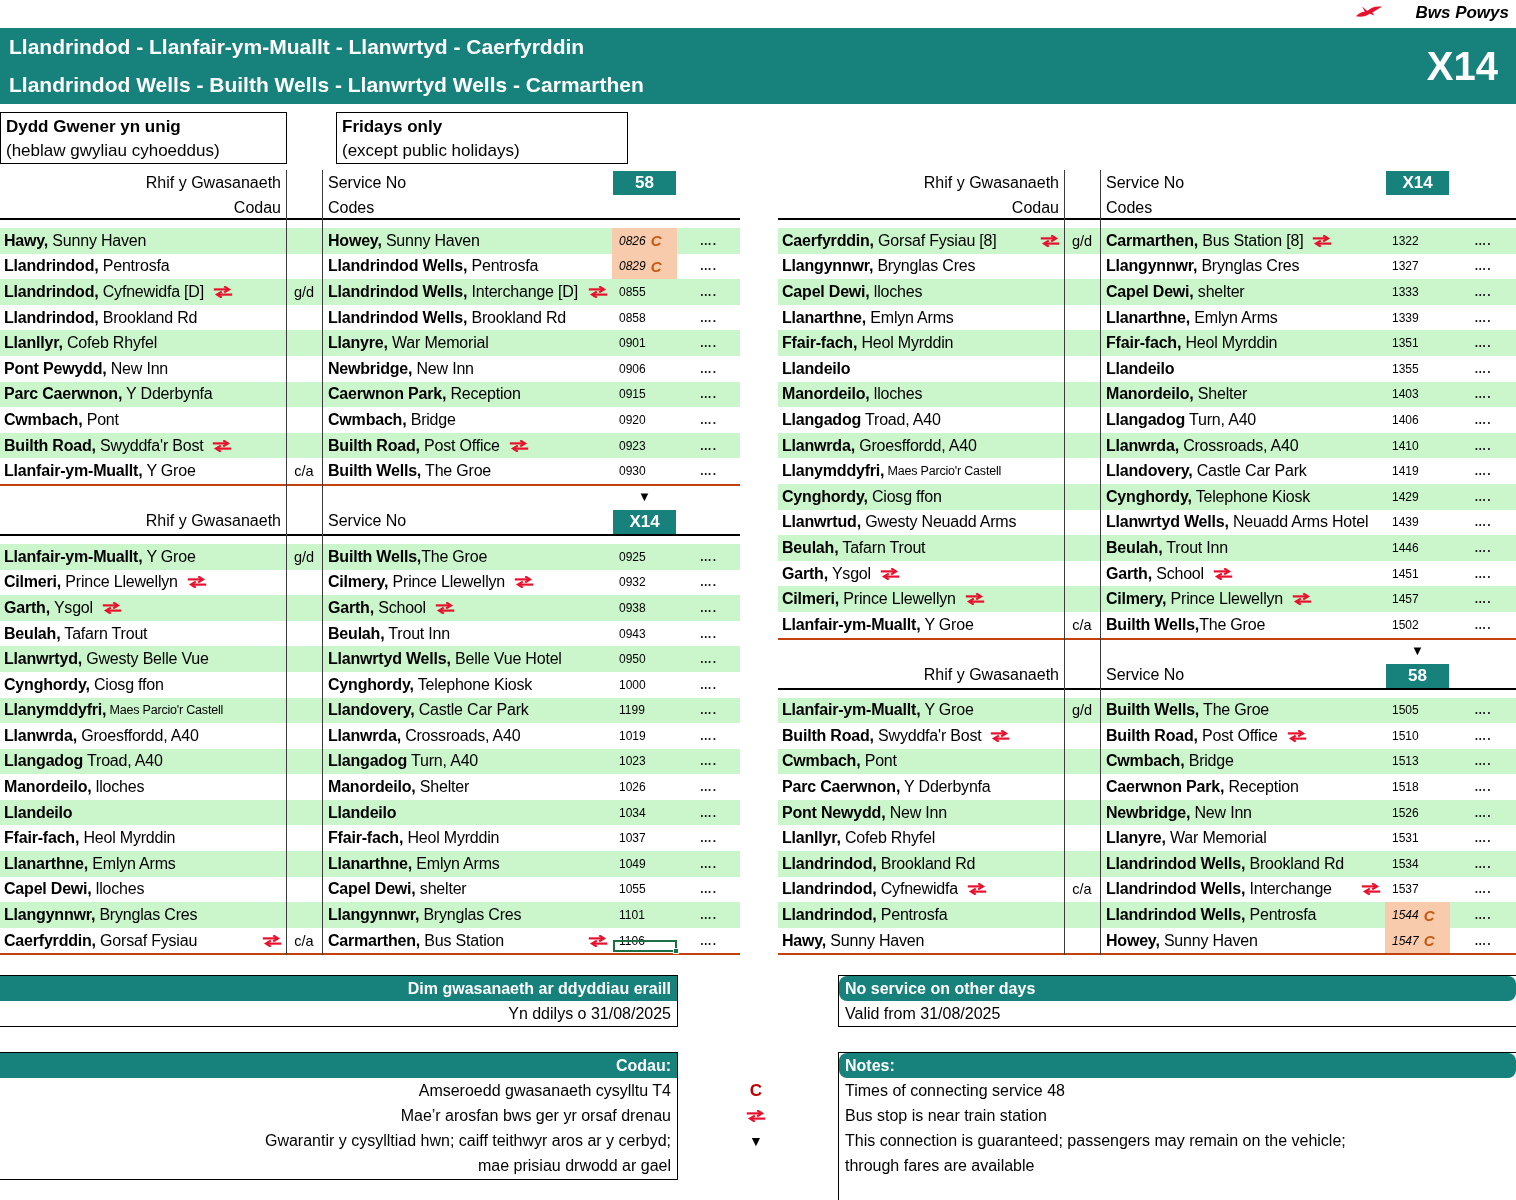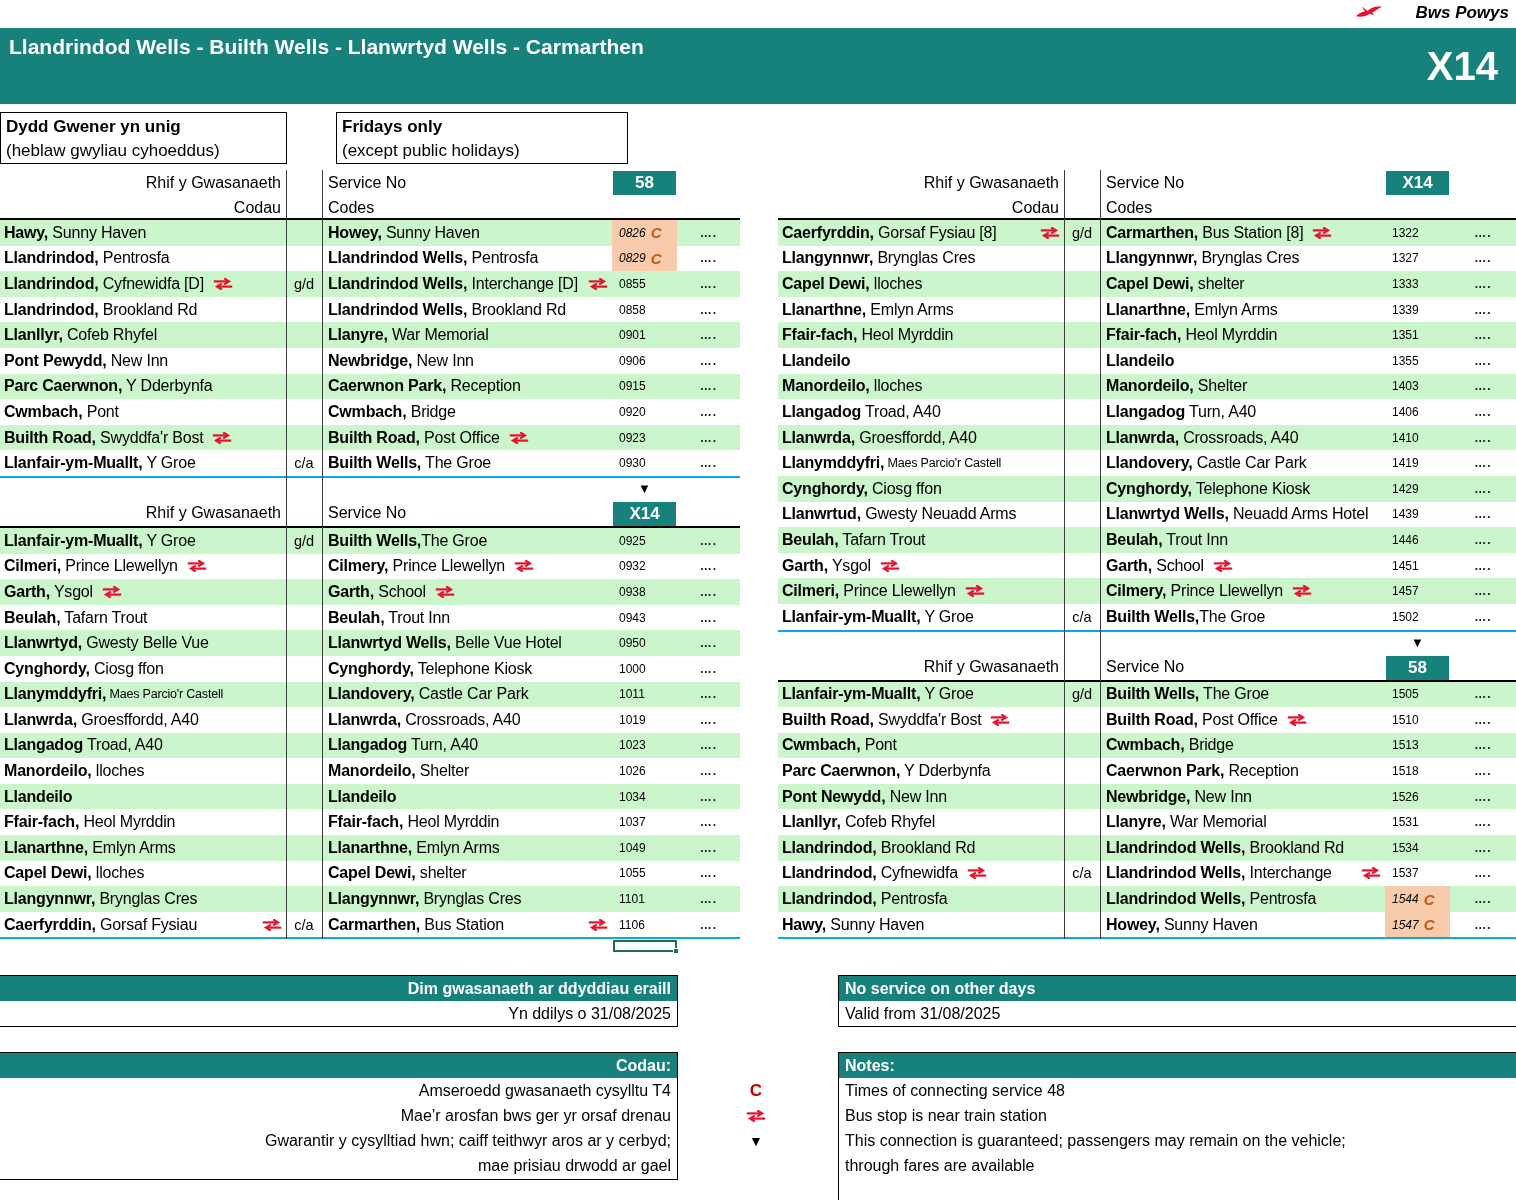--- a/index.html
+++ b/index.html
@@ -35,21 +35,21 @@
   .hlbl-cy { display:inline-block; text-align:right; padding-right:5px; font-size:16px; white-space:nowrap; }
   .hlbl-en { display:inline-block; padding-left:6px; font-size:16px; white-space:nowrap; }
   .badge { position:absolute; top:1px; width:63px; height:24px; background:var(--teal); color:#fff;
            font-size:17px; font-weight:700; display:flex; align-items:center; justify-content:center; }
 
   .connector { position:relative; height:50px; border-bottom:2px solid #000; background:#fff; }
   .connector .tri { position:absolute; top:2px; font-size:13px; text-align:center; line-height:18px; }
   .connector .crow { position:absolute; left:0; right:0; bottom:0; height:25px; display:flex; align-items:center; }
   .connector .badge { top:24px; }
 
-  .rblock { border-bottom:2px solid #0ea5e9; }
+  .rblock { border-bottom:2px solid #c2410c;margin-top:8px; }
   .trow { display:flex; height:25.6px; }
   .trow.green { background:var(--green); }
   .cell { position:relative; display:flex; align-items:center; overflow:hidden; }
   .c-cy { padding-left:4px; }
   .c-code { justify-content:center; font-size:14.5px; }
   .c-en { padding-left:6px; }
   .c-time { padding-left:7px; font-size:16px; }
   .c-time.hl { background:var(--orange); font-style:italic; }
   .c-dots { justify-content:center; font-size:12px; font-weight:700; letter-spacing:1px; color:#1a1a1a; }
   .bname { font-weight:700; font-size:16px; white-space:pre; letter-spacing:-0.2px; }
@@ -64,21 +64,21 @@
   
   .selection { position:absolute; left:613px; top:940px; width:64px; height:12px; border:2px solid var(--selgreen); }
   .selection .handle { position:absolute; right:-4px; bottom:-4px; width:6px; height:6px; background:var(--selgreen); border:1px solid #fff; }
 
   
   .fbox { position:absolute; border:1.2px solid #000; background:#fff; }
   .fbar { height:25px; background:var(--teal); color:#fff; font-weight:700; font-size:16px;
           display:flex; align-items:center; white-space:nowrap; }
   .fline { height:25px; display:flex; align-items:center; font-size:16px; white-space:nowrap; }
   .ar .fbar, .ar .fline { justify-content:flex-end; padding-right:6px;padding-left:45px; }
-  .al .fbar, .al .fline { justify-content:flex-start; padding-left:6px; }
+  .al .fbar, .al .fline { justify-content:flex-start; padding-left:6px;border-radius:8px; }
   #fl1 { left:0; top:975px; width:678px; height:52px; border-left:none; }
   #fl2 { left:0; top:1052px; width:678px; height:128px; border-left:none; }
   #fr1 { left:838px; top:975px; width:678px; height:52px; border-right:none; }
   #fr2 { left:838px; top:1052px; width:678px; height:164px; border-right:none; }
 
   .sym { position:absolute; left:732px; width:48px; height:25px; display:flex; align-items:center; justify-content:center; }
   #sym-c { top:1078px; color:var(--notered); font-weight:700; font-size:17px; }
   #sym-rail { top:1103px; }
   #sym-tri { top:1128px; font-size:14px; }
 </style>
@@ -89,20 +89,21 @@
 
   <div class="topbar">
     <svg class="bird" viewBox="0 0 34 22">
       <path d="M1 15 C5 11 9 9 12 9.5 L8.5 3 L15 8.5 C19 5 25 2 33 3.5 C28 6 25 8.5 21 10.5 L23.5 14 L18 12 C13 15.5 7 16 1 15 Z" fill="#E8112D"></path>
     </svg>
     <span class="brand-name">Bws Powys</span>
   </div>
 
   <div class="band">
     <div class="titles">
+      <div class="t">Llandrindod - Llanfair-ym-Muallt - Llanwrtyd - Caerfyrddin</div>
       <div class="t">Llandrindod Wells - Builth Wells - Llanwrtyd Wells - Carmarthen</div>
     </div>
     <div class="route">X14</div>
   </div>
 
   <div class="daybox" id="daybox-cy">
     <div class="l1">Dydd Gwener yn unig</div>
     <div class="l2">(heblaw gwyliau cyhoeddus)</div>
   </div>
   <div class="daybox" id="daybox-en">
@@ -459,21 +460,21 @@
           <div class="cell c-cy" style="width: 286px;">
             <span class="bname">Llanymddyfri,</span>
             <span class="rest small"> Maes Parcio'r Castell</span>
           </div>
           <div class="cell c-code" style="width: 36px;"></div>
           <div class="cell c-en" style="width: 290px;">
             <span class="bname">Llandovery,</span>
             <span class="rest"> Castle Car Park</span>
           </div>
           <div class="cell c-time" style="width: 65px;">
-            <span class="tval">1011</span>
+            <span class="tval">1199</span>
           </div>
           <div class="cell c-dots" style="width: 63px;">….</div>
         </div>
         <div class="trow">
           <div class="cell c-cy" style="width: 286px;">
             <span class="bname">Llanwrda,</span>
             <span class="rest"> Groesffordd, A40</span>
           </div>
           <div class="cell c-code" style="width: 36px;"></div>
           <div class="cell c-en" style="width: 290px;">

